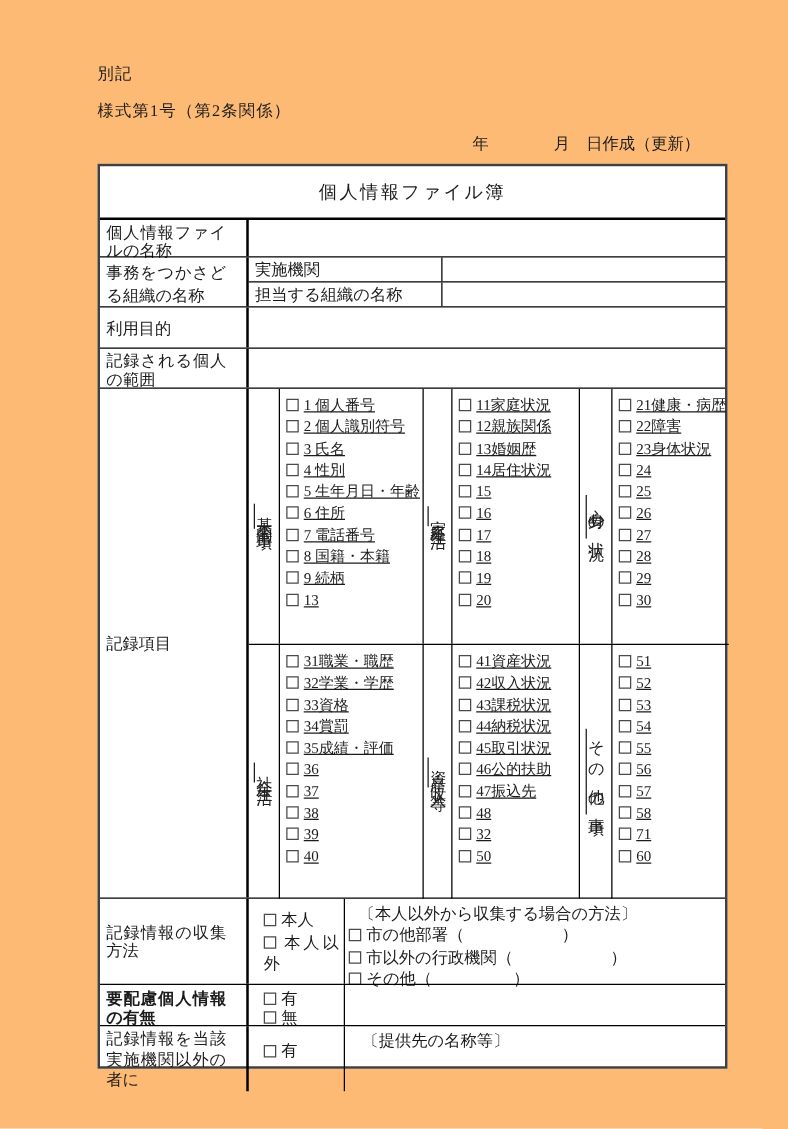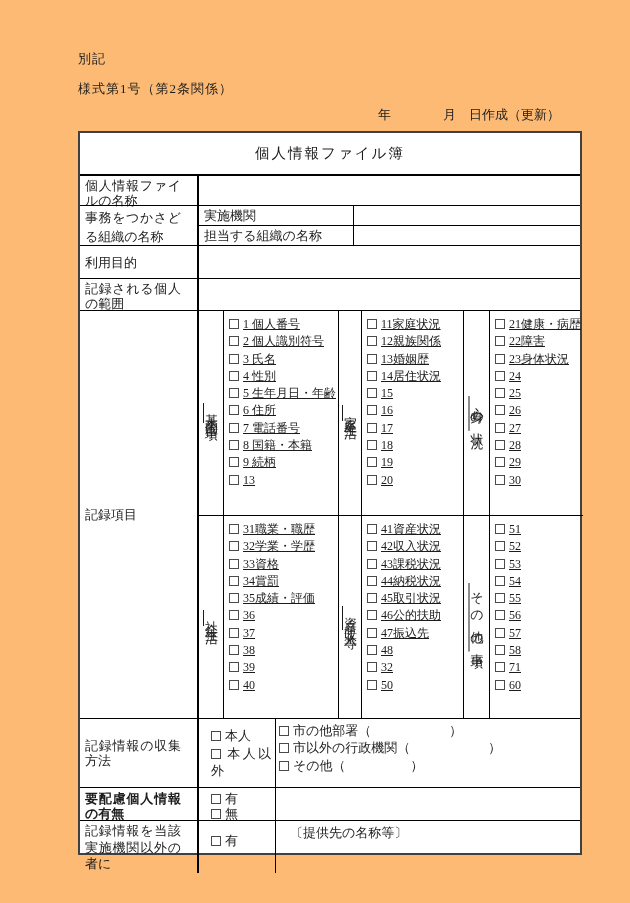--- a/index.html
+++ b/index.html
@@ -230,20 +230,21 @@
       </div>
     </div>
 
     <div class="row r7">
       <div class="lab lab-center">記録情報の収集方法</div>
       <div class="optcol">
         <div><span class="cb"></span><span>本人</span></div>
         <div class="opt-just"><span class="cb"></span><span>本人以外</span></div>
       </div>
       <div class="mcol">
+        <div class="mhead">〔本人以外から収集する場合の方法〕</div>
         <div>
             <div class="m-item"><span class="cb"></span><span>市の他部署（　　　　　　）</span></div>
             <div class="m-item"><span class="cb"></span><span>市以外の行政機関（　　　　　　）</span></div>
             <div class="m-item"><span class="cb"></span><span>その他（　　　　　）</span></div>
           </div>
       </div>
     </div>
 
     <div class="row r8">
       <div class="lab">要配慮個人情報の有無</div>

